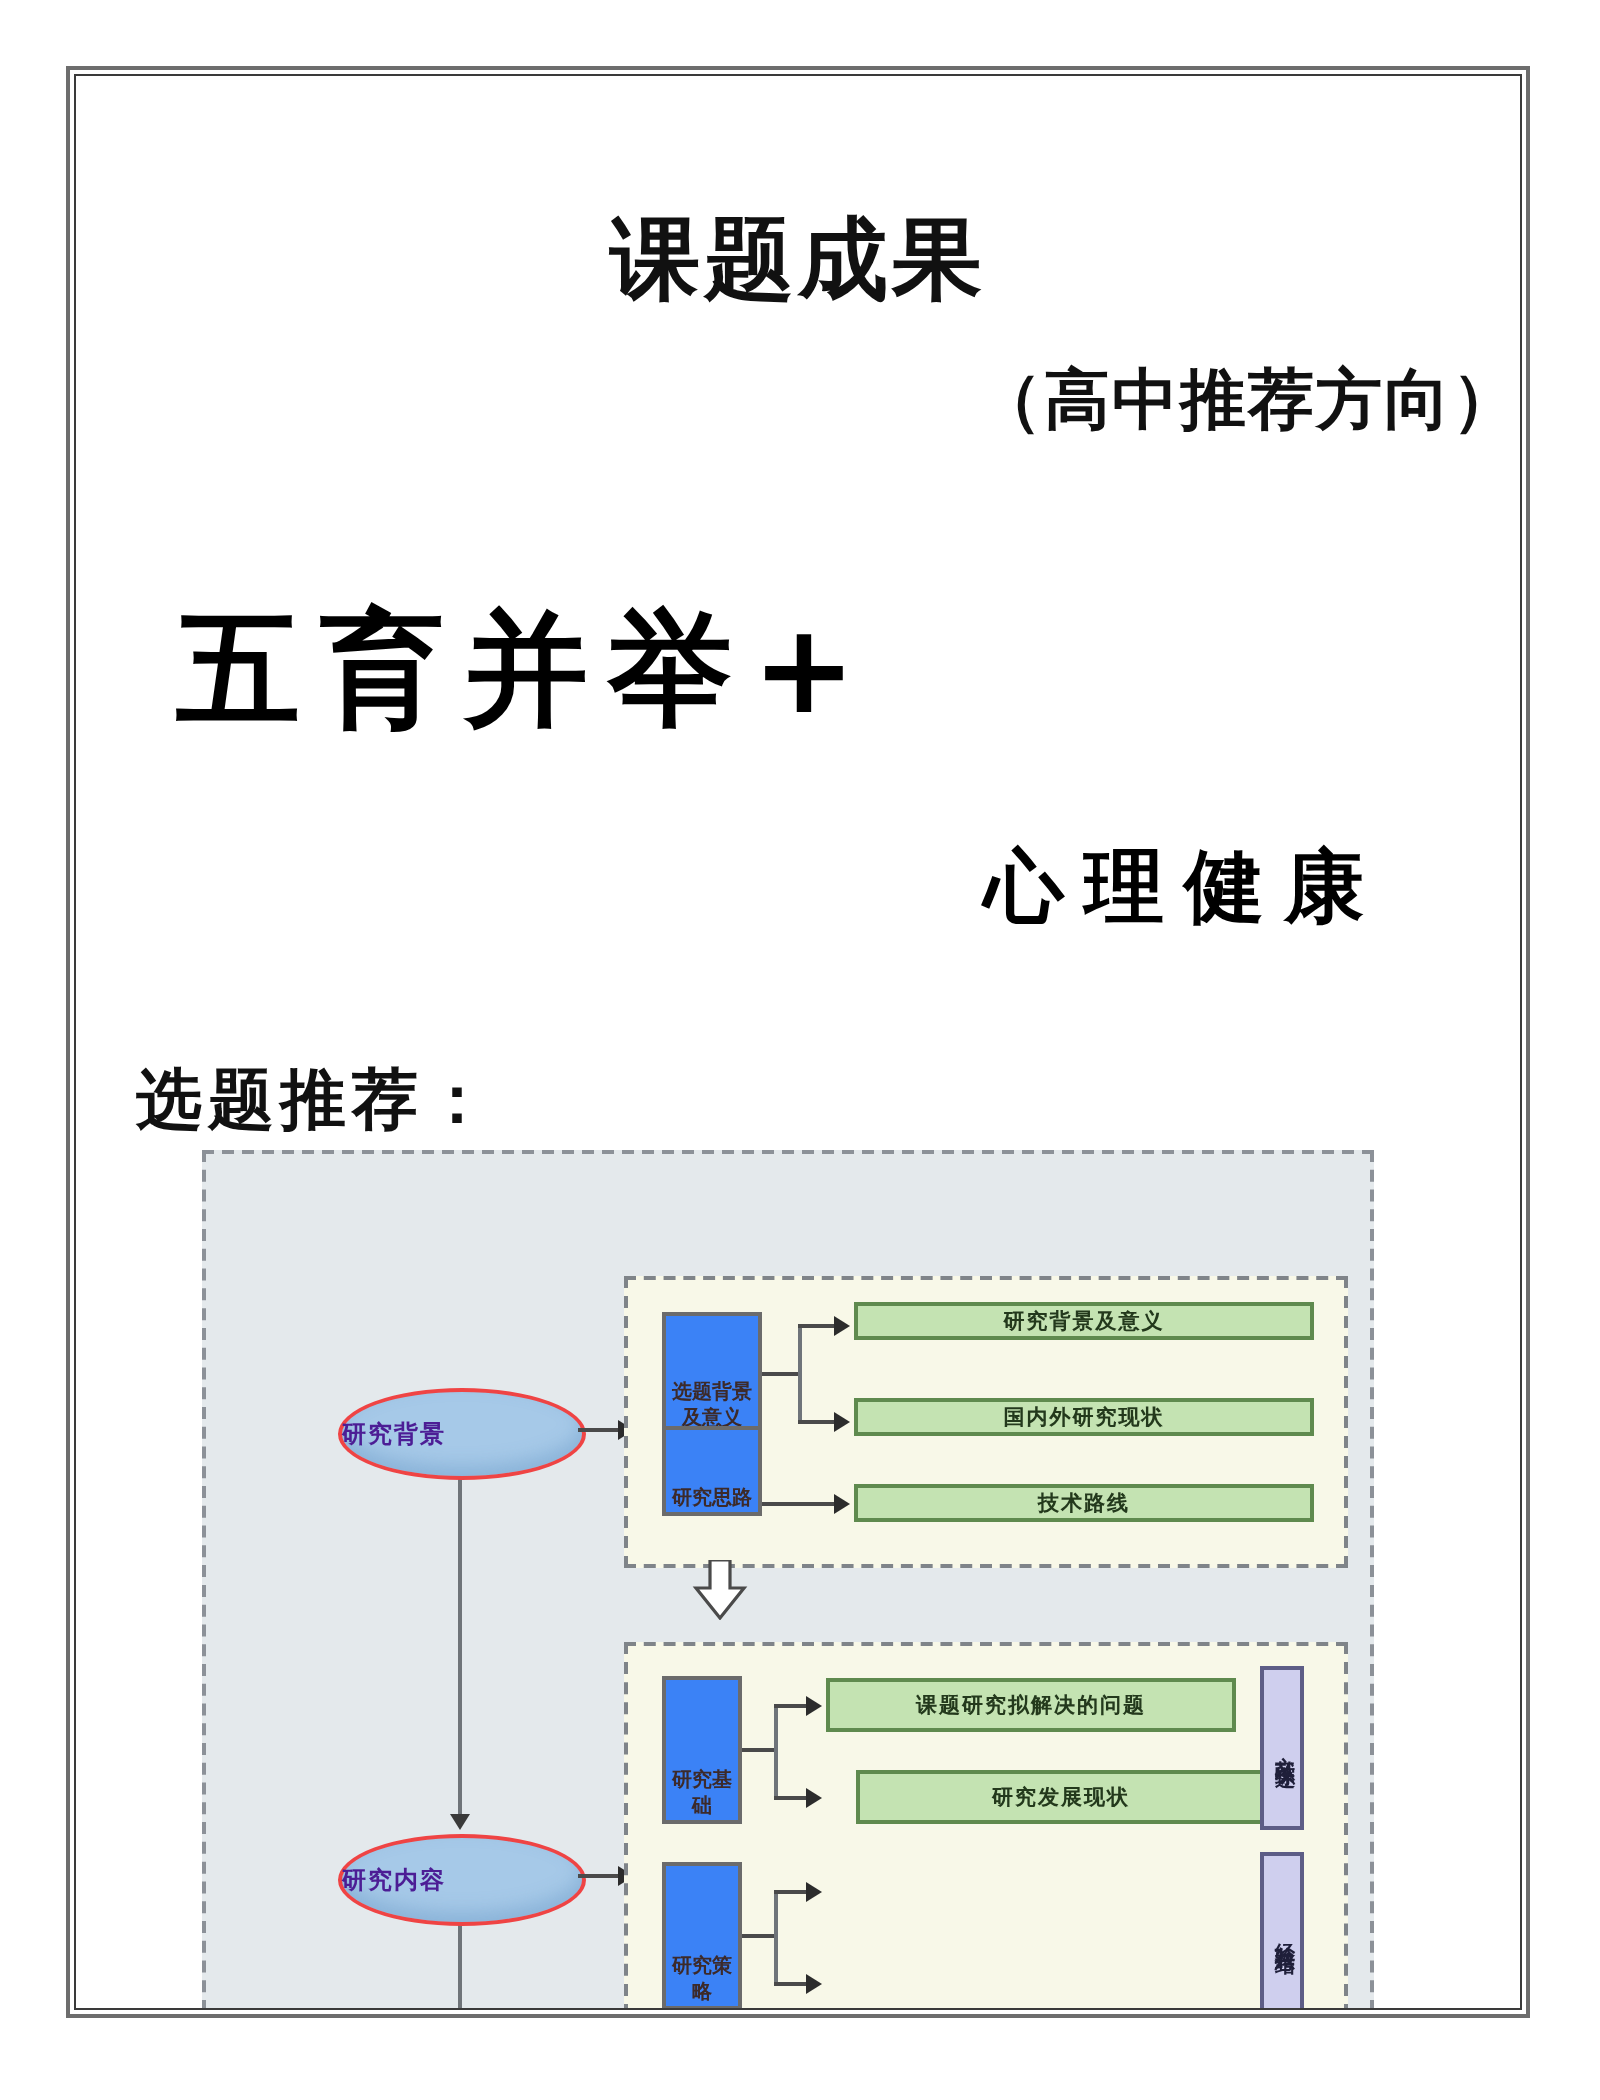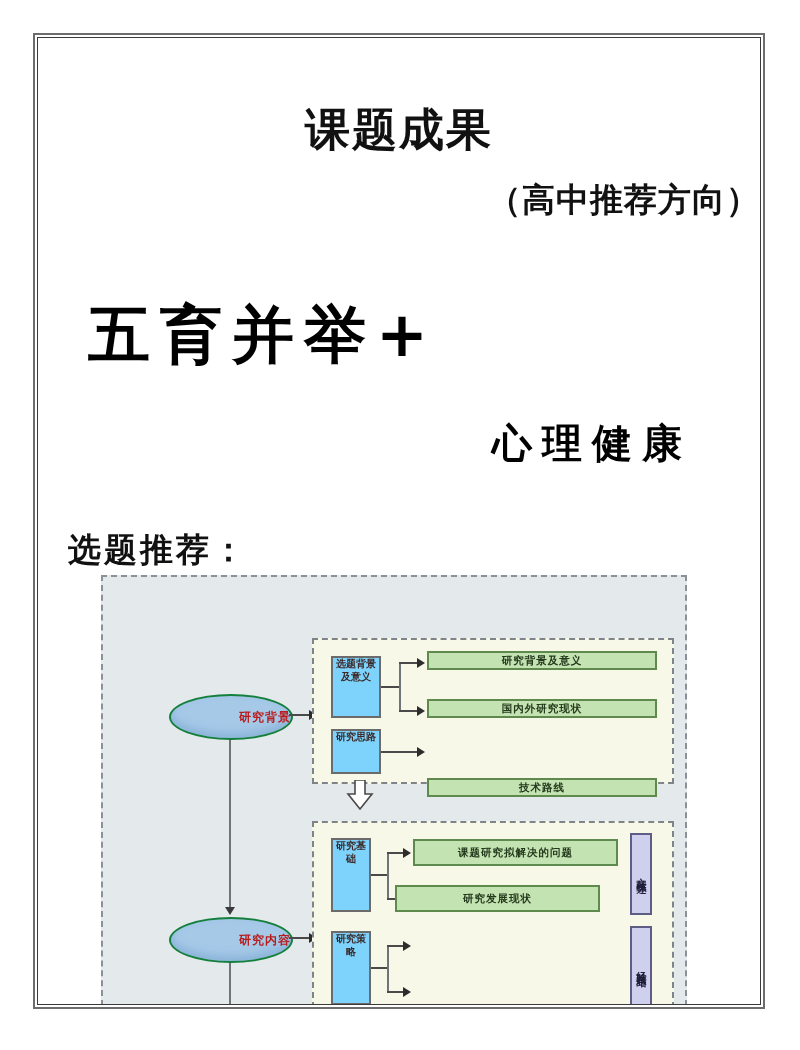--- a/index.html
+++ b/index.html
@@ -57,24 +57,24 @@
     left:63px;top:537px;
     width:586px;height:431px;
     background:#e4e9ec;
     border:2px dashed #8c9198;
     box-sizing:border-box;
     overflow:hidden;
   }
   .ellipse{
     position:absolute;
     background:#a6c9e8;
-    border:2px solid #15803d;
+    border:2px solid #ef4444;
     border-radius:50%;
-    display:flex;align-items:center;justify-content:flex-end;
-    color:#b91c1c;font-weight:bold;
+    display:flex;align-items:center;justify-content:flex-start;
+    color:#4c1d95;font-weight:bold;
     font-size:12px;letter-spacing:1px;
     box-shadow:inset 0 -5px 9px rgba(90,140,190,.35);
   }
   .connector-v{
     position:absolute;
     width:2px;background:#6f7479;
   }
   .connector-h{
     position:absolute;
     height:2px;background:#4a4a4a;
@@ -94,24 +94,24 @@
     border-top:8px solid #3a3a3a;
   }
   .subpanel{
     position:absolute;
     background:#f8f8e8;
     border:2px dashed #7f8489;
     box-sizing:border-box;
   }
   .box-pink{
     position:absolute;
-    background:#7dd3fc;
+    background:#3b82f6;
     border:2px solid #6b6b6b;
     box-sizing:border-box;
-    display:flex;align-items:flex-start;justify-content:center;
+    display:flex;align-items:flex-end;justify-content:center;
     text-align:center;
     color:#3c2a2a;font-weight:bold;
     font-size:10px;line-height:1.25;
     letter-spacing:0px;
   }
   .box-green{
     position:absolute;
     background:#c4e3b2;
     border:2px solid #5f8a4e;
     box-sizing:border-box;
@@ -178,26 +178,26 @@
     <div class="connector-h" style="left:296px;top:133px;width:22px;"></div>
     <div class="arrow-right" style="left:314px;top:129px;"></div>
 
     <div class="box-green" style="left:324px;top:74px;width:230px;height:19px;">
       <span>研究背景及意义</span>
     </div>
     <div class="box-green" style="left:324px;top:122px;width:230px;height:19px;">
       <span>国内外研究现状</span>
     </div>
 
-    <div class="box-pink" style="left:228px;top:152px;width:50px;height:45px;">
+    <div class="box-pink" style="left:228px;top:136px;width:50px;height:45px;">
       <span>研究思路</span>
     </div>
     <div class="connector-h" style="left:278px;top:174px;width:40px;"></div>
     <div class="arrow-right" style="left:314px;top:170px;"></div>
-    <div class="box-green" style="left:324px;top:165px;width:230px;height:19px;margin-top:36px;">
+    <div class="box-green" style="left:324px;top:165px;width:230px;height:19px;">
       <span>技术路线</span>
     </div>
 
     <svg id="flow-arrow" viewBox="0 0 28 30">
       <polygon points="9,0 19,0 19,14 26,14 14,29 2,14 9,14" fill="#ffffff" stroke="#4a4a4a" stroke-width="1.6"></polygon>
     </svg>
 
     <div class="subpanel" style="left:209px;top:244px;width:362px;height:187px;"></div>
 
     <div class="box-pink" style="left:228px;top:261px;width:40px;height:74px;">
@@ -206,21 +206,21 @@
     <div class="connector-h" style="left:268px;top:297px;width:16px;"></div>
     <div class="connector-v" style="left:284px;top:275px;height:46px;"></div>
     <div class="connector-h" style="left:284px;top:275px;width:20px;"></div>
     <div class="arrow-right" style="left:300px;top:271px;"></div>
     <div class="connector-h" style="left:284px;top:321px;width:20px;"></div>
     <div class="arrow-right" style="left:300px;top:317px;"></div>
 
     <div class="box-green" style="left:310px;top:262px;width:205px;height:27px;">
       <span>课题研究拟解决的问题</span>
     </div>
-    <div class="box-green" style="left:292px;top:308px;width:205px;height:27px;">
+    <div class="box-green" style="left:325px;top:308px;width:205px;height:27px;">
       <span>研究发展现状</span>
     </div>
     <div class="box-lav" style="left:527px;top:256px;width:22px;height:82px;">
       <span>文献综述</span>
     </div>
 
     <div class="box-pink" style="left:228px;top:354px;width:40px;height:74px;">
       <span>研究策略</span>
     </div>
     <div class="connector-h" style="left:268px;top:390px;width:16px;"></div>

